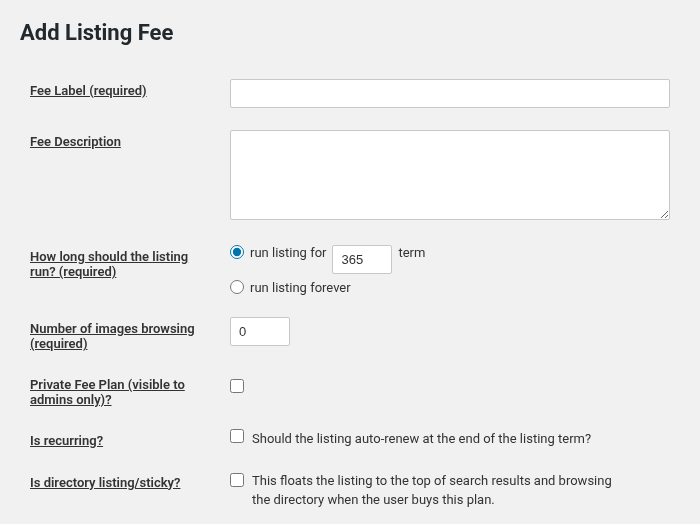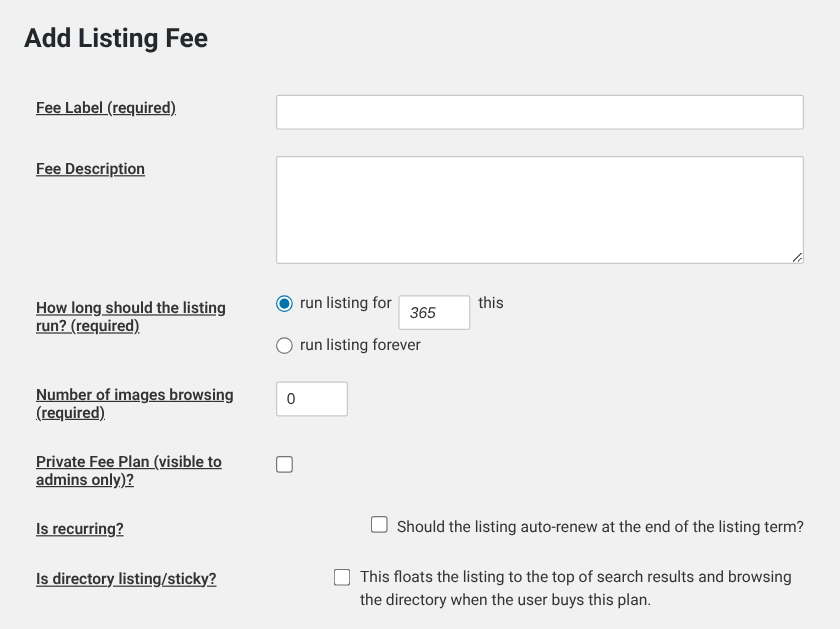--- a/index.html
+++ b/index.html
@@ -74,21 +74,20 @@
       border-radius: 2px;
       padding: 6px 8px;
       font-size: 13px;
       color: #333;
       resize: vertical;
     }
 
     input.days-input {
       width: 60px;
       text-align: left;
-      font-style: italic;
     }
 
     input.images-input {
       width: 60px;
     }
 
     .radio-group {
       display: flex;
       flex-direction: column;
       gap: 6px;
@@ -115,21 +114,20 @@
 
     .inline-label {
       font-size: 13px;
       color: #333;
     }
 
     .checkbox-row {
       display: flex;
       align-items: flex-start;
       gap: 8px;
-      justify-content: flex-end;
     }
 
     .checkbox-label {
       font-size: 13px;
       color: #333;
       line-height: 1.5;
       max-width: 370px;
     }
   </style>
 </head>
@@ -161,21 +159,21 @@
     <tr>
       <td class="label-cell">
         <label>How long should the listing run? (required)</label>
       </td>
       <td class="input-cell">
         <div class="radio-group">
           <div class="radio-row">
             <input type="radio" name="listing_run" checked="" style="">
             <span class="inline-label">run listing for</span>
             <input type="text" class="days-input" value="365" style="">
-            <span class="inline-label">this</span>
+            <span class="inline-label">term</span>
           </div>
           <div class="radio-row">
             <input type="radio" name="listing_run" style="">
             <span class="inline-label">run listing forever</span>
           </div>
         </div>
       </td>
     </tr>
 
     <tr>

